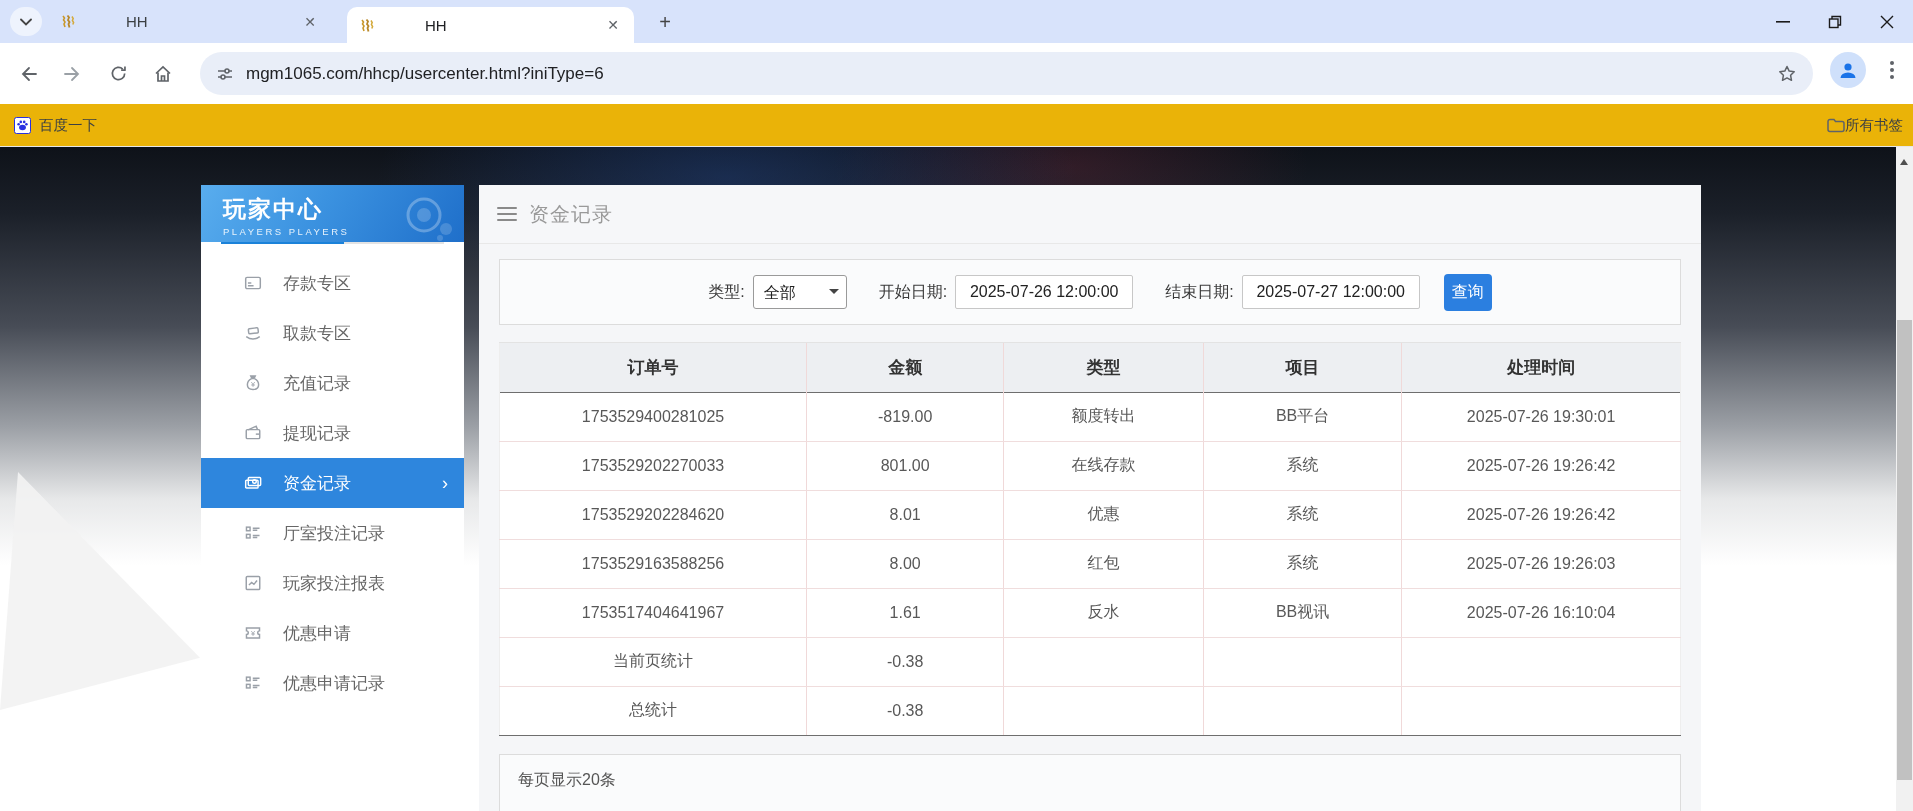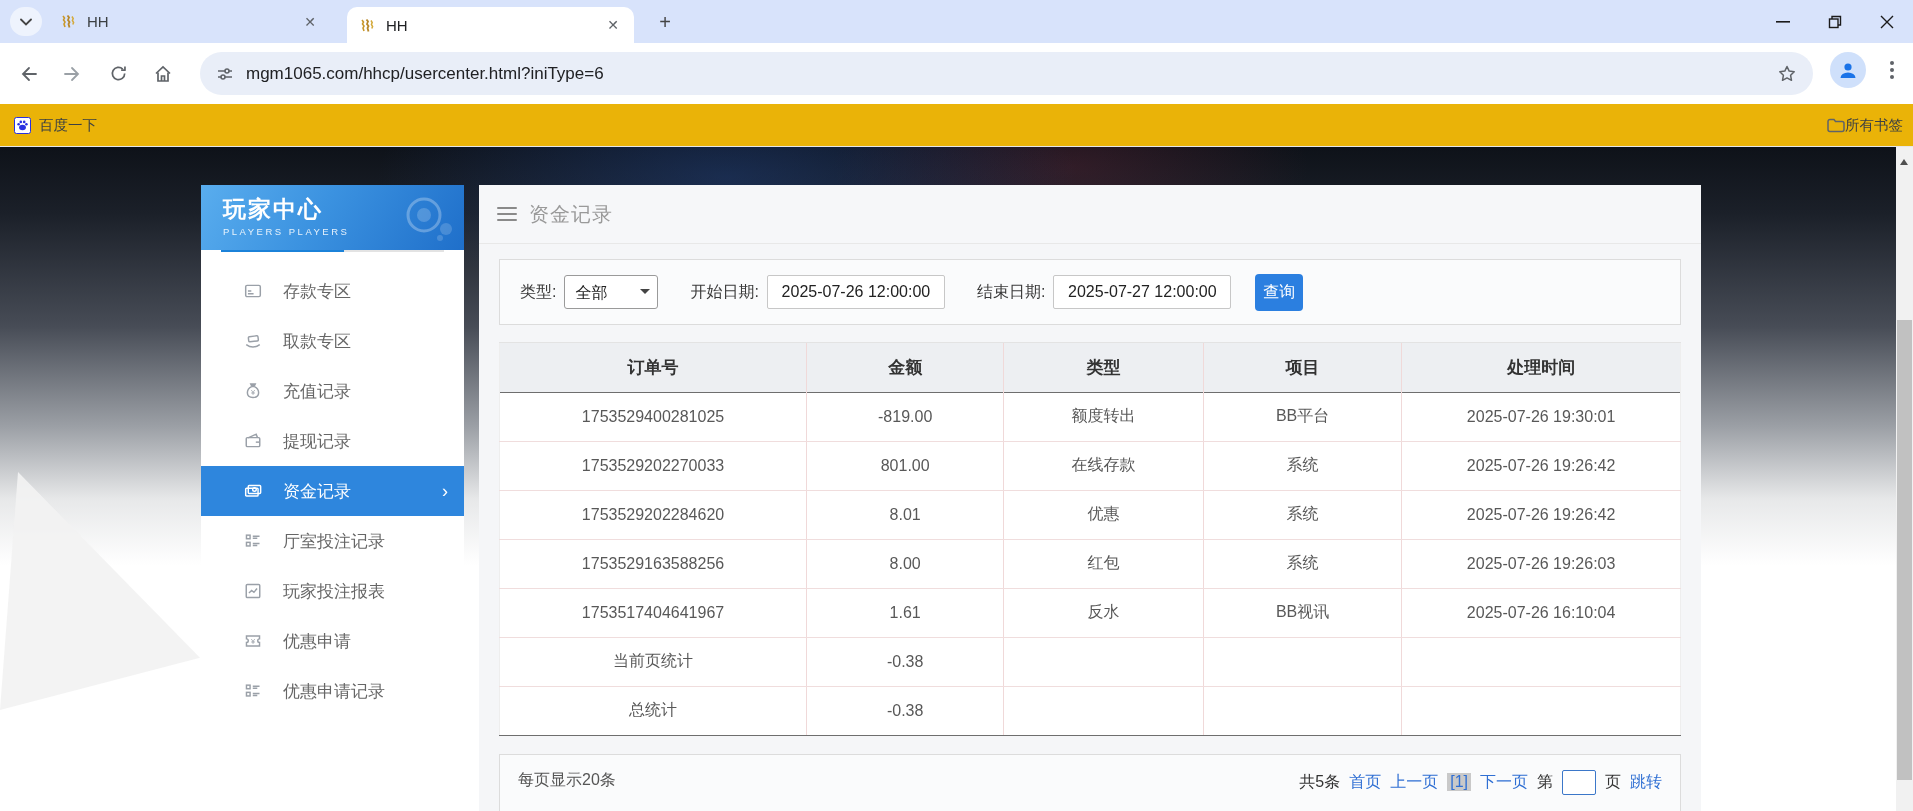--- a/index.html
+++ b/index.html
@@ -4,21 +4,21 @@
 <style>
   * { margin:0; padding:0; box-sizing:border-box; }
   html,body { width:1913px; height:811px; overflow:hidden; background:#000;
     font-family:"Liberation Sans","DejaVu Sans",sans-serif; }
   #screen { position:relative; width:1913px; height:811px; overflow:hidden; background:#fff; }
 
   
   .tab-strip { position:absolute; left:0; top:0; width:100%; height:43px; background:#d8e3fb; }
   .chevron-btn { position:absolute; left:10px; top:7px; width:32px; height:29px; border-radius:15px;
     background:#eef3fd; display:flex; align-items:center; justify-content:center; color:#444; }
-  .tab { position:absolute; top:0; height:43px; display:flex; align-items:center; padding:0 12px; }
+  .tab { position:absolute; top:0; height:43px; display:flex; align-items:center; padding:0 12px;gap:39px; }
   .tab-inactive { left:48px; width:283px; color:#3c4043; }
   .tab-active { left:347px; top:7px; height:36px; width:287px; background:#fff; border-radius:10px 10px 0 0; color:#202124; }
   .tab-label { font-size:15px; margin-left:10px; flex:1; white-space:nowrap; overflow:hidden; }
   .tab-close { width:18px; height:18px; display:flex; align-items:center; justify-content:center;
     color:#5f6368; font-size:14px; border-radius:50%; }
   .favicon-hh { width:17px; height:17px; flex:0 0 17px; }
   .newtab-btn { position:absolute; left:652px; top:9px; width:26px; height:26px; display:flex;
     align-items:center; justify-content:center; color:#444; font-size:20px; border-radius:50%; }
   .win-controls { position:absolute; right:0; top:0; height:43px; display:flex; }
   .win-btn { width:52px; height:43px; display:flex; align-items:center; justify-content:center; color:#1b1b1b; }
@@ -47,21 +47,21 @@
   .page-bg { position:absolute; left:0; top:147px; width:1913px; height:664px;
     background:
       radial-gradient(500px 190px at 38% 30px, rgba(35,75,150,.40), transparent 70%),
       radial-gradient(340px 150px at 56% 20px, rgba(130,45,65,.28), transparent 70%),
       linear-gradient(180deg,#0e1219 0%,#1b2029 10%,#474c56 27%,#9b9fa5 42%,#e7e8e9 53%,#ffffff 63%); }
   .bg-triangle { position:absolute; left:0; top:325px; width:200px; height:238px; background:#f2f2f2;
     clip-path:polygon(9% 0%, 100% 78%, 0% 100%); opacity:.92; }
 
   
   .sidebar { position:absolute; left:201px; top:185px; width:263px; height:626px; background:#fff; }
-  .side-header { position:relative; height:65px; overflow:hidden; padding:9px 0 0 22px;
+  .side-header { position:relative; height:57px; overflow:hidden; padding:9px 0 0 22px;
     background:linear-gradient(120deg,#59adee 0%,#3b92e0 45%,#1f6fca 100%); }
   .side-header .zh { color:#fff; font-size:23px; font-weight:600; letter-spacing:2px; }
   .side-header .en { color:rgba(255,255,255,.88); font-size:9.5px; letter-spacing:2.5px; margin-top:1px; }
   .pad-decor { position:absolute; right:6px; top:8px; width:56px; height:50px; opacity:.55; }
   .side-section { color:#8a9099; font-size:19px; padding:22px 0 12px 20px; }
   .side-underline { height:2px; margin-left:20px; width:223px;
     background:linear-gradient(90deg,#1b82d9 0 55%, #e3e3e3 55% 100%); }
   .side-menu { margin-top:14px; }
   .side-item { height:50px; display:flex; align-items:center; color:#666; font-size:17px; cursor:pointer; position:relative; }
   .side-item .ic { width:20px; height:20px; margin-left:42px; color:#9aa0a8; flex:0 0 20px;
@@ -72,21 +72,21 @@
   .side-item .chev { position:absolute; right:16px; color:#fff; font-size:18px; }
 
   
   .panel { position:absolute; left:479px; top:185px; width:1222px; height:626px; background:#f5f6f8; }
   .panel-header { height:59px; display:flex; align-items:center; background:#f6f7f9; border-bottom:1px solid #e8e8e8; }
   .hamburger { width:20px; margin-left:18px; display:flex; flex-direction:column; gap:3.5px; }
   .hamburger span { height:2.5px; background:#8a8a8a; border-radius:1px; }
   .panel-title { color:#9a9a9a; font-size:20px; margin-left:12px; letter-spacing:1px; }
 
   .filter-box { margin:15px 20px 0; height:66px; background:#fafbfc; border:1px solid #dcdcdc;
-    display:flex; align-items:center; padding-left:20px; font-size:16px; color:#3a3a3a; }
+    display:flex; align-items:center; padding-left:20px; font-size:16px; color:#3a3a3a;justify-content:center; }
   .filter-box .gap-s { margin-left:8px; } .filter-box .gap-l { margin-left:32px; }
   .f-select { appearance:none; -webkit-appearance:none; width:94px; height:34px; border:1px solid #9a9a9a;
     border-radius:3px; background:#fff; font-size:16px; padding:0 22px 0 10px; color:#222;
     font-family:inherit; }
   .sel-wrap { position:relative; display:inline-block; margin-left:8px; }
   .sel-wrap:after { content:""; position:absolute; right:8px; top:14px; border:5px solid transparent;
     border-top-color:#444; pointer-events:none; }
   .f-input { width:178px; height:34px; border:1px solid #c7c7c7; border-radius:2px; background:#fff;
     font-size:16px; color:#222; text-align:center; font-family:inherit; }
   .f-btn { margin-left:24px; width:48px; height:37px; background:#2b7fe0; color:#fff; border:none;
@@ -441,31 +441,20 @@
               <td></td>
               <td></td>
               <td></td>
             </tr>
           </tbody>
       </table>
     </div>
 
     <div class="pager">
       <span>每页显示20条</span>
-      <div class="pager-right">
-        <span>共5条</span>
-        <span class="pg-link">首页</span>
-        <span class="pg-link">上一页</span>
-        <span class="pg-current">[1]</span>
-        <span class="pg-link">下一页</span>
-        <span>第</span>
-        <input class="pg-input" style="">
-        <span>页</span>
-        <span class="pg-link">跳转</span>
-      </div>
     </div>
   </div>
 
   <div class="pg-scrollbar">
     <div class="pg-sb-arrow"></div>
     <div class="pg-sb-thumb"></div>
   </div>
 
 </div>
 

